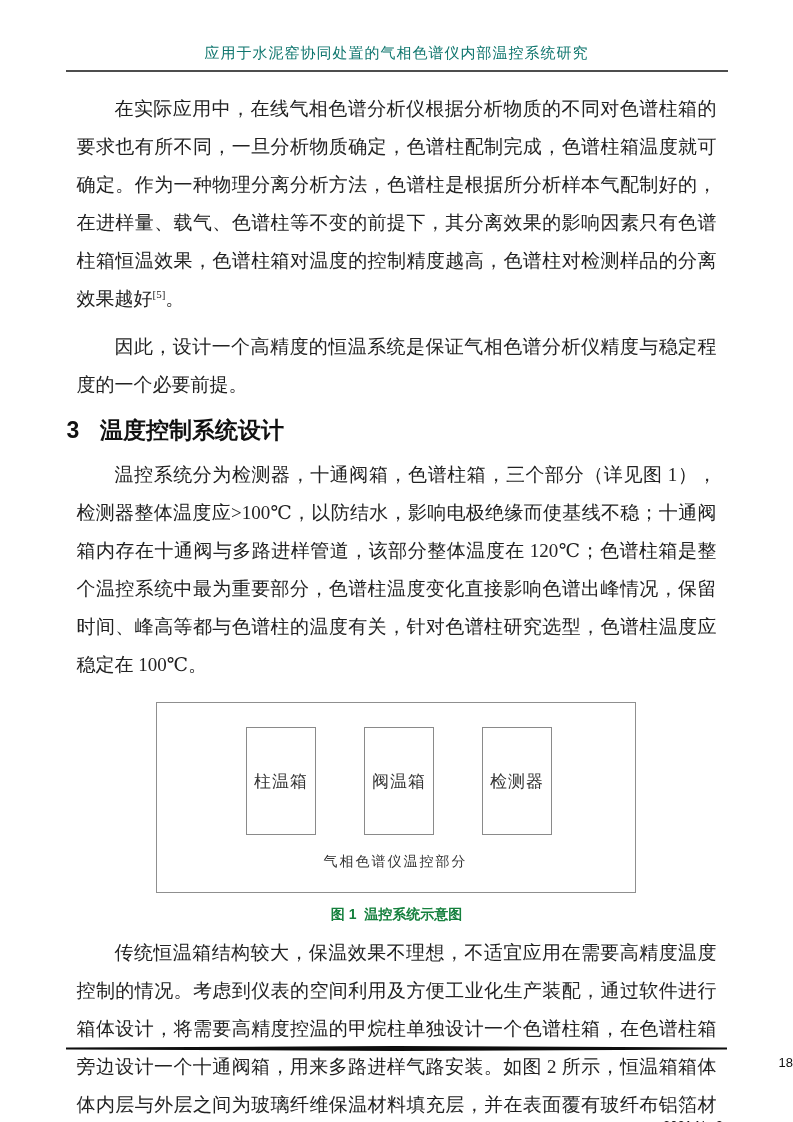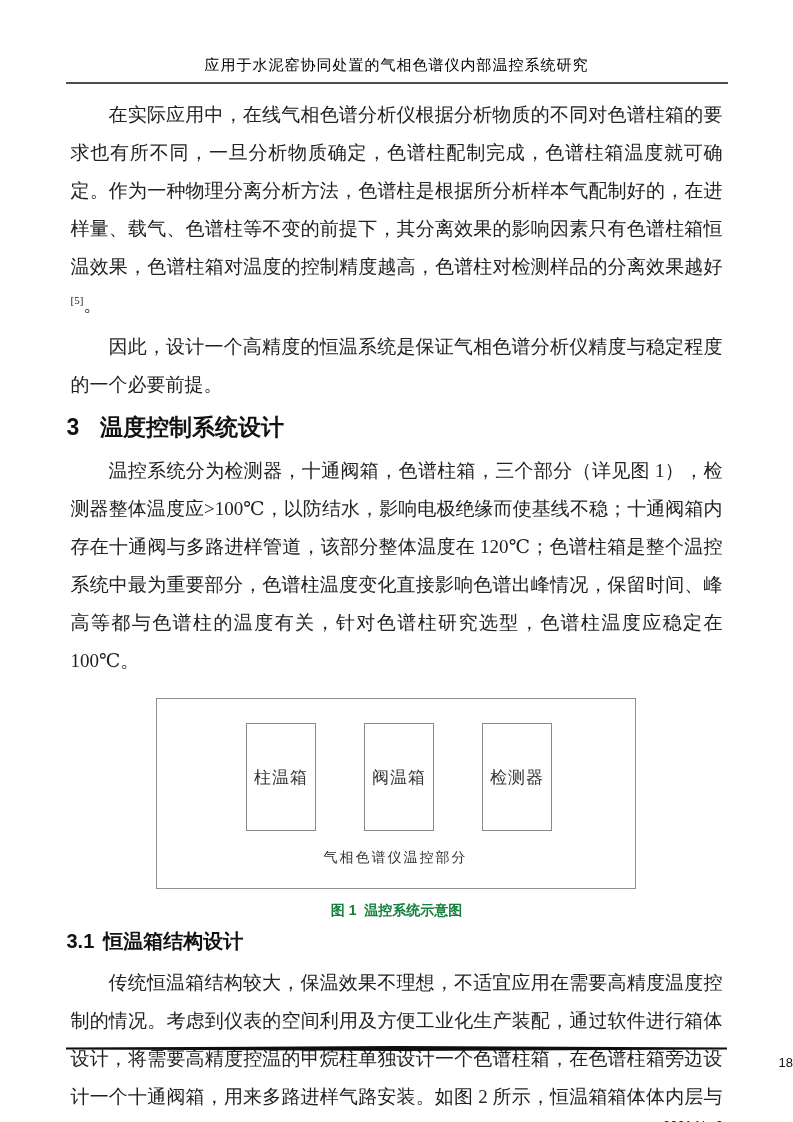--- a/index.html
+++ b/index.html
@@ -8,40 +8,40 @@
     width: 793px;
     height: 1122px;
     margin: 0 auto;
     background: #ffffff;
     color: #1f1f1f;
     font-family: "Liberation Serif", "DejaVu Serif", serif;
     overflow: hidden;
   }
   
   .header-title {
-    padding-top: 56px;
+    padding-top: 44px;
     text-align: center;
     font-size: 15px;
     letter-spacing: 1px;
-    color: #000000;
+    color: #0f766e;
   }
   .header-rule {
     width: 662px;
     margin: 7px auto 0 auto;
     border-top: 2px solid #4d4d4d;
     height: 0;
   }
   
   .content {
     width: 660px;
     margin: 0 auto;
     padding-top: 8px;
   }
   .body-para {
-    margin: 4px;
+    margin: 10px;
     font-size: 19px;
     line-height: 38px;
     text-align: justify;
     text-justify: inter-ideograph;
     text-indent: 2em;
     color: #222222;
   }
   .body-para sup {
     font-size: 11px;
     line-height: 0;
@@ -162,23 +162,20 @@
         <div class="fig-boxes">
           <div class="fig-box">柱温箱</div>
           <div class="fig-box">阀温箱</div>
           <div class="fig-box">检测器</div>
         </div>
         <div class="fig-inner-label">气相色谱仪温控部分</div>
       </div>
       <figcaption class="fig-caption">图 1  温控系统示意图</figcaption>
     </figure>
 
-    <h3 class="sec-heading level2">
-      <span class="sec-number">3.1</span><span>恒温箱结构设计</span>
-    </h3>
 
     <p class="body-para">传统恒温箱结构较大，保温效果不理想，不适宜应用在需要高精度温度控制的情况。考虑到仪表的空间利用及方便工业化生产装配，通过软件进行箱体设计，将需要高精度控温的甲烷柱单独设计一个色谱柱箱，在色谱柱箱旁边设计一个十通阀箱，用来多路进样气路安装。如图 2 所示，恒温箱箱体体内层与外层之间为玻璃纤维保温材料填充层，并在表面覆有玻纤布铝箔材料，能够很大程度对热量</p>
 
   </main>
 
   <footer>
     <div class="footer-rule"></div>
     <div class="footer-page-number">18</div>
     <div class="footer-issue">2021.No.3</div>
   </footer>

